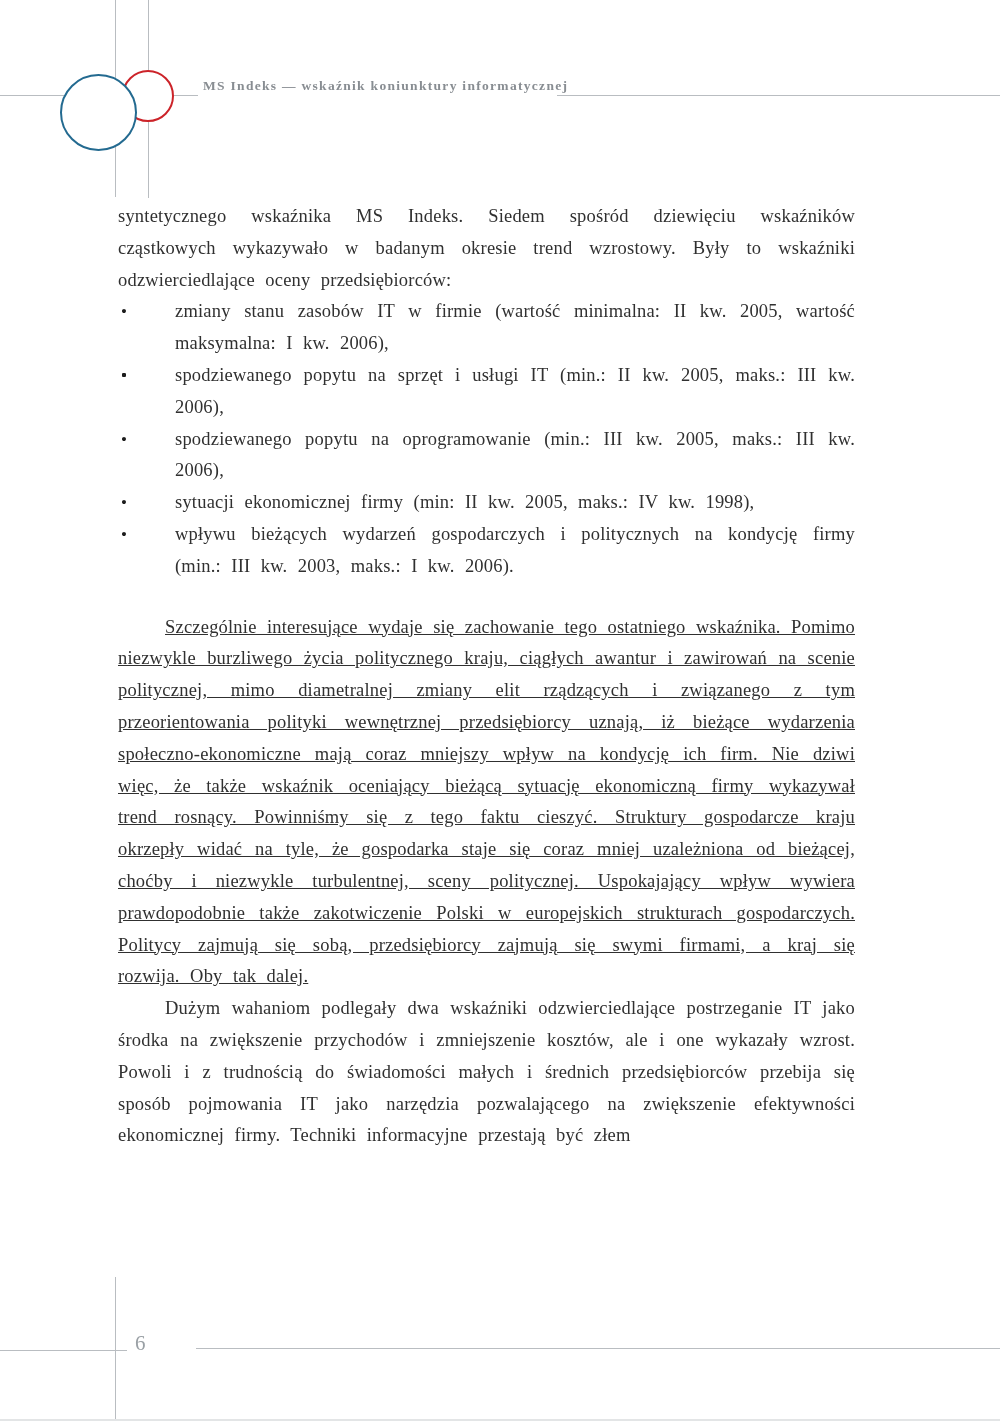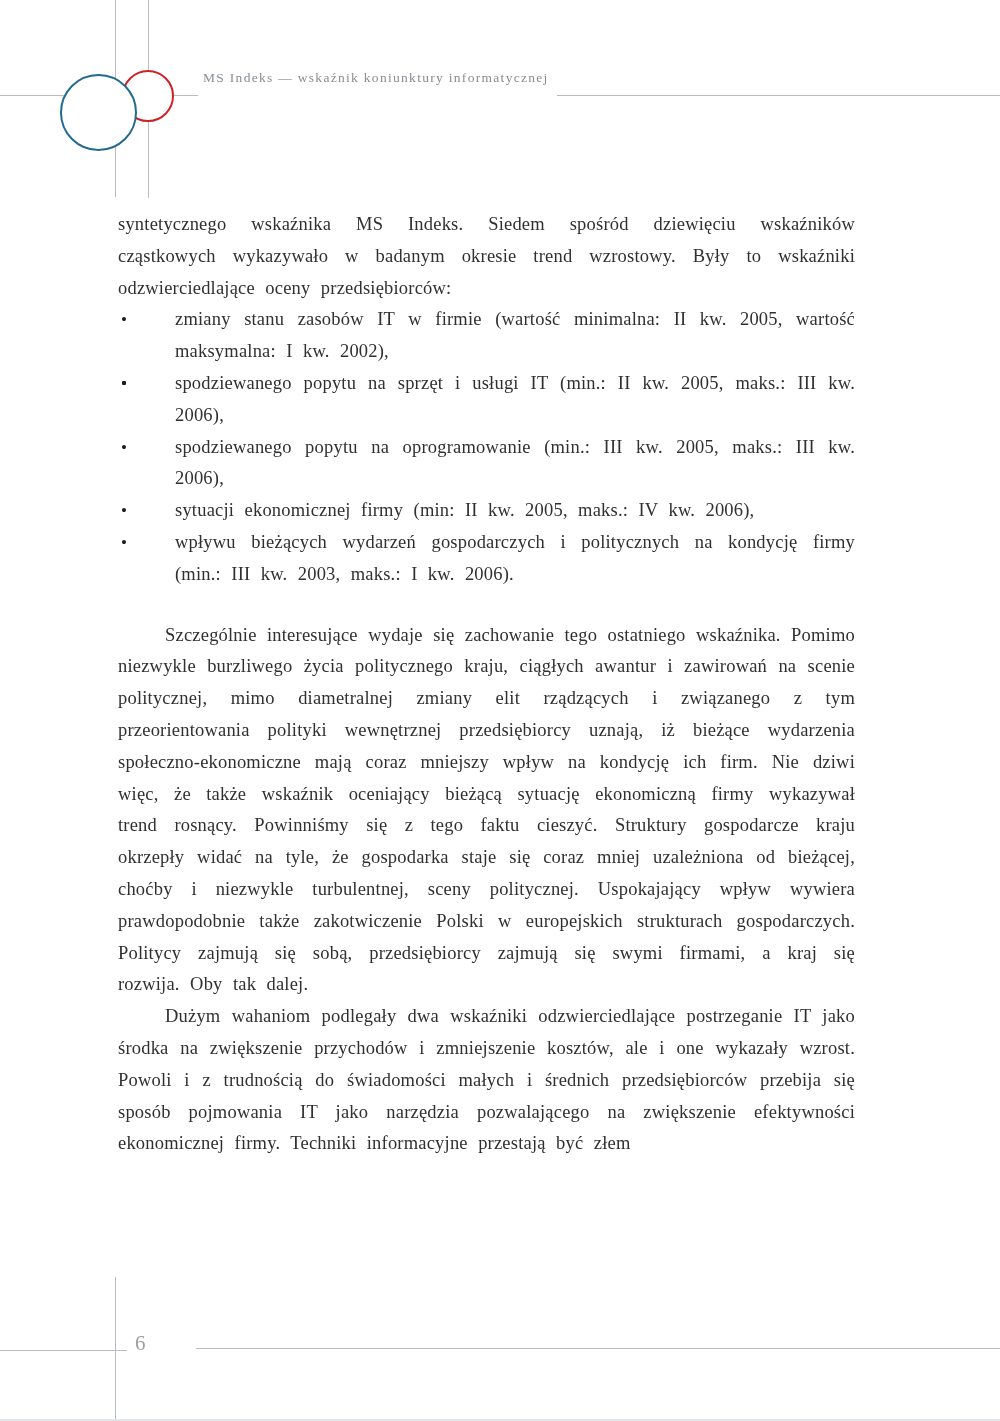--- a/index.html
+++ b/index.html
@@ -22,34 +22,34 @@
   .circle-red{
     left:122px;top:70px;width:52px;height:52px;
     border:2px solid #cc2329;z-index:2;
   }
   .circle-blue{
     left:60px;top:74px;width:77px;height:77px;
     border:2.5px solid #236a90;z-index:3;
   }
   
   .header-title{
-    position:absolute;left:203px;top:70px;
-    font-size:13.5px;font-weight:400;letter-spacing:1.3px;
+    position:absolute;left:203px;top:78px;
+    font-size:13.5px;font-weight:700;letter-spacing:1.3px;
     color:#888d92;white-space:nowrap;z-index:4;
   }
   
   .body-col{
-    position:absolute;left:118px;top:209px;width:737px;
+    position:absolute;left:118px;top:201px;width:737px;
     font-size:18.5px;line-height:31.8px;color:#303030;
     letter-spacing:0.2px;word-spacing:0.3em;
     text-align:justify;
   }
   .body-col p{margin:0;}
   .para-indent{text-indent:47px;}
-  .para-after-list{margin-top:29px !important;}
+  .para-after-list{margin-top:29px !important;text-decoration:underline;}
   .blist{margin:0;padding:0;}
   .blist .li{
     position:relative;padding-left:57px;
     text-align:justify;
   }
   .blist .marker{
     position:absolute;left:3px;top:0;
     font-size:17px;color:#1c1c1c;letter-spacing:0;word-spacing:0;
   }
   
@@ -76,39 +76,39 @@
   <div class="circle circle-blue"></div>
 
   <span class="header-title">MS Indeks — wskaźnik koniunktury informatycznej</span>
 
   <div class="body-col">
     <p>syntetycznego wskaźnika MS Indeks. Siedem spośród dziewięciu wskaźników cząstkowych wykazywało w badanym okresie trend wzrostowy. Były to wskaźniki odzwierciedlające oceny przedsiębiorców:</p>
 
     <div class="blist">
       <div class="li">
         <span class="marker">•</span>
-        <span>zmiany stanu zasobów IT w firmie (wartość minimalna: II kw. 2005, wartość maksymalna: I kw. 2002),</span>
+        <span>zmiany stanu zasobów IT w firmie (wartość minimalna: II kw. 2005, wartość maksymalna: I kw. 2006),</span>
       </div>
       <div class="li">
         <span class="marker">•</span>
       </div>
       <div class="li">
         <span class="marker">•</span>
       </div>
       <div class="li">
         <span class="marker">•</span>
         <span>spodziewanego popytu na sprzęt i usługi IT (min.: II kw. 2005, maks.: III kw. 2006),</span>
       </div>
       <div class="li">
         <span class="marker">•</span>
         <span>spodziewanego popytu na oprogramowanie (min.: III kw. 2005, maks.: III kw. 2006),</span>
       </div>
       <div class="li">
         <span class="marker">•</span>
-        <span>sytuacji ekonomicznej firmy (min: II kw. 2005, maks.: IV kw. 2006),</span>
+        <span>sytuacji ekonomicznej firmy (min: II kw. 2005, maks.: IV kw. 1998),</span>
       </div>
       <div class="li">
         <span class="marker">•</span>
         <span>wpływu bieżących wydarzeń gospodarczych i politycznych na kondycję firmy (min.: III kw. 2003, maks.: I kw. 2006).</span>
       </div>
     </div>
 
     <p class="para-indent para-after-list">Szczególnie interesujące wydaje się zachowanie tego ostatniego wskaźnika. Pomimo niezwykle burzliwego życia politycznego kraju, ciągłych awantur i zawirowań na scenie politycznej, mimo diametralnej zmiany elit rządzących i związanego z tym przeorientowania polityki wewnętrznej przedsiębiorcy uznają, iż bieżące wydarzenia społeczno-ekonomiczne mają coraz mniejszy wpływ na kondycję ich firm. Nie dziwi więc, że także wskaźnik oceniający bieżącą sytuację ekonomiczną firmy wykazywał trend rosnący. Powinniśmy się z tego faktu cieszyć. Struktury gospodarcze kraju okrzepły widać na tyle, że gospodarka staje się coraz mniej uzależniona od bieżącej, choćby i niezwykle turbulentnej, sceny politycznej. Uspokajający wpływ wywiera prawdopodobnie także zakotwiczenie Polski w europejskich strukturach gospodarczych. Politycy zajmują się sobą, przedsiębiorcy zajmują się swymi firmami, a kraj się rozwija. Oby tak dalej.</p>
     <p class="para-indent">Dużym wahaniom podlegały dwa wskaźniki odzwierciedlające postrzeganie IT jako środka na zwiększenie przychodów i zmniejszenie kosztów, ale i one wykazały wzrost. Powoli i z trudnością do świadomości małych i średnich przedsiębiorców przebija się sposób pojmowania IT jako narzędzia pozwalającego na zwiększenie efektywności ekonomicznej firmy. Techniki informacyjne przestają być złem</p>
   </div>

